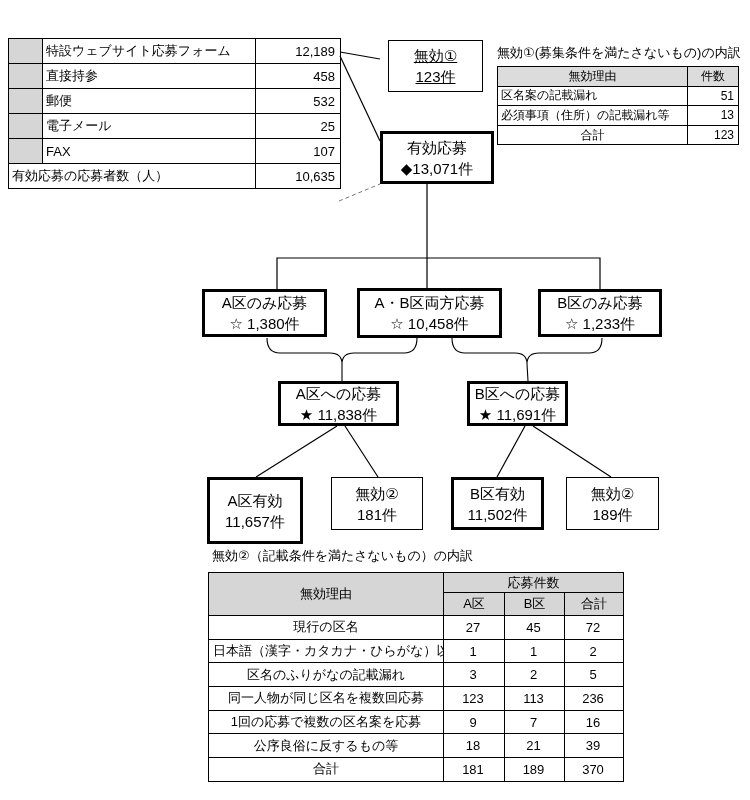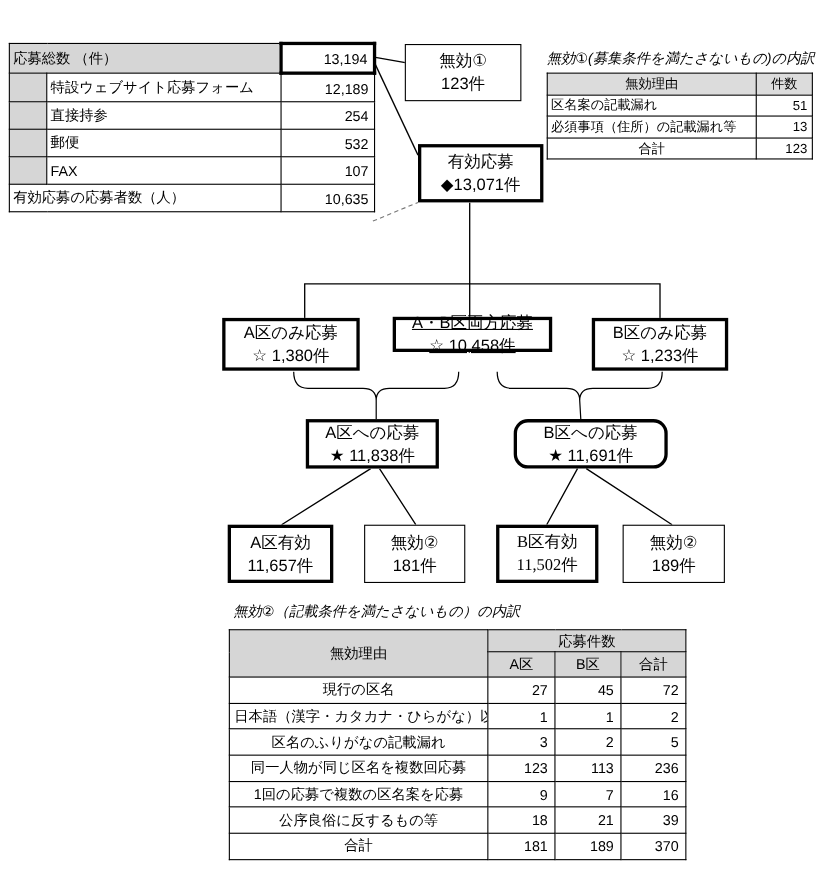--- a/index.html
+++ b/index.html
@@ -26,30 +26,30 @@
   .inv1-tbl .num{text-align:right;padding-right:4px;}
   .inv1-tbl .ctr{text-align:center;}
 
   
   .inv2-tbl{width:415px;font-size:13px;}
   .inv2-tbl td,.inv2-tbl th{padding:0 4px;text-align:center;}
   .inv2-tbl th{background:#d6d6d6;text-align:center;}
   .inv2-tbl .hr1{height:20px;}
   .inv2-tbl .hr2{height:23px;}
   .inv2-tbl td{height:22.7px;}
-  .inv2-tbl .num{text-align:right;padding-right:6px;}
+  .inv2-tbl .num{text-align:center;padding-right:6px;}
   .inv2-tbl .ctr{text-align:center;}
 
   
   .fbox{position:absolute;background:#fff;border:1.5px solid #000;
         display:flex;flex-direction:column;justify-content:center;align-items:center;
         font-size:15px;line-height:21px;text-align:center;box-sizing:border-box;}
   .fbox.thick{border-width:3px;}
 
-  .title{font-size:13px;white-space:nowrap;font-style:italic;}
+  .title{font-size:13px;white-space:nowrap;}
 </style>
 </head>
 <body>
 
 <svg class="lines" width="750" height="800">
   <path d="M340,52 L380,59" stroke="#000" stroke-width="1.2" fill="none"></path>
   <path d="M340,56 L380,141" stroke="#000" stroke-width="1.2" fill="none"></path>
   <path d="M339,201 L380,184" stroke="#777" stroke-width="1" stroke-dasharray="4 3" fill="none"></path>
   <path d="M427,184 V258 M277,289 V258 H600 V289 M427,258 V289" stroke="#000" stroke-width="1.2" fill="none"></path>
   <path d="M267,338 Q267,353 280,353 L330,353 Q342,353 342,364 Q342,353 354,353 L404,353 Q417,353 417,338 M342,364 V381" stroke="#000" stroke-width="1.1" fill="none"></path>
@@ -58,38 +58,39 @@
   <path d="M525,426 L497,477 M533,426 L611,477" stroke="#000" stroke-width="1.2" fill="none"></path>
 </svg>
 
 <table class="left-tbl abs" style="left:8px;top:38px;">
   <colgroup>
       <col style="width:34px">
       <col style="width:213px">
       <col style="width:85px">
     </colgroup>
   <tbody>
-      <tr>
-    <td class="gray" colspan="2">応募総数 （件）</td>
-    <td class="num boldcell">13,194</td>
-  </tr>
   <tr>
     <td class="gray"></td>
     <td>特設ウェブサイト応募フォーム</td>
     <td class="num">12,189</td>
   </tr>
   <tr>
     <td class="gray"></td>
     <td>直接持参</td>
-    <td class="num">254</td>
+    <td class="num">458</td>
   </tr>
   <tr>
     <td class="gray"></td>
     <td>郵便</td>
     <td class="num">532</td>
+  </tr>
+  <tr>
+    <td class="gray"></td>
+    <td>電子メール</td>
+    <td class="num">25</td>
   </tr>
   <tr>
     <td class="gray"></td>
     <td>FAX</td>
     <td class="num">107</td>
   </tr>
   <tr>
     <td colspan="2">有効応募の応募者数（人）</td>
     <td class="num">10,635</td>
   </tr>
@@ -115,57 +116,57 @@
     <td>必須事項（住所）の記載漏れ等</td>
     <td class="num">13</td>
   </tr>
   <tr>
     <td class="ctr">合計</td>
     <td class="num">123</td>
   </tr>
 </tbody>
   </table>
 
-<div class="fbox" style="left:368px;top:40px;width:106px;height:52px;">
+<div class="fbox" style="left:388px;top:40px;width:95px;height:52px;text-decoration:underline;">
   <div>無効①</div>
   <div>123件</div>
 </div>
 <div class="fbox thick" style="left:380px;top:131px;width:114px;height:53px;">
   <div>有効応募</div>
   <div>◆13,071件</div>
 </div>
 <div class="fbox thick" style="left:202px;top:289px;width:125px;height:48px;text-align:center;">
   <div>A区のみ応募</div>
   <div>☆ 1,380件</div>
 </div>
-<div class="fbox thick" style="left:357px;top:288px;width:145px;height:32px;text-decoration:underline;">
+<div class="fbox thick" style="left:357px;top:288px;width:145px;height:50px;">
   <div>A・B区両方応募</div>
   <div>☆ 10,458件</div>
 </div>
 <div class="fbox thick" style="left:538px;top:289px;width:124px;height:48px;">
   <div>B区のみ応募</div>
   <div>☆ 1,233件</div>
 </div>
 <div class="fbox thick" style="left:278px;top:381px;width:121px;height:45px;">
   <div>A区への応募</div>
   <div>★ 11,838件</div>
 </div>
-<div class="fbox thick" style="left:467px;top:381px;width:140px;height:45px;border-radius:13px;">
+<div class="fbox thick" style="left:467px;top:381px;width:101px;height:45px;">
   <div>B区への応募</div>
   <div>★ 11,691件</div>
 </div>
-<div class="fbox thick" style="left:207px;top:477px;width:96px;height:53px;">
+<div class="fbox thick" style="left:207px;top:477px;width:96px;height:67px;">
   <div>A区有効</div>
   <div>11,657件</div>
 </div>
 <div class="fbox" style="left:331px;top:477px;width:92px;height:53px;">
   <div>無効②</div>
   <div>181件</div>
 </div>
-<div class="fbox thick" style="left:451px;top:477px;width:93px;height:53px;font-family:Liberation Serif, serif;">
+<div class="fbox thick" style="left:451px;top:477px;width:93px;height:53px;">
   <div>B区有効</div>
   <div>11,502件</div>
 </div>
 <div class="fbox" style="left:566px;top:477px;width:93px;height:53px;">
   <div>無効②</div>
   <div>189件</div>
 </div>
 
 <div class="abs title" style="left:212px;top:547px;">無効②（記載条件を満たさないもの）の内訳</div>
 <table class="inv2-tbl abs" style="left:208px;top:572px;">

